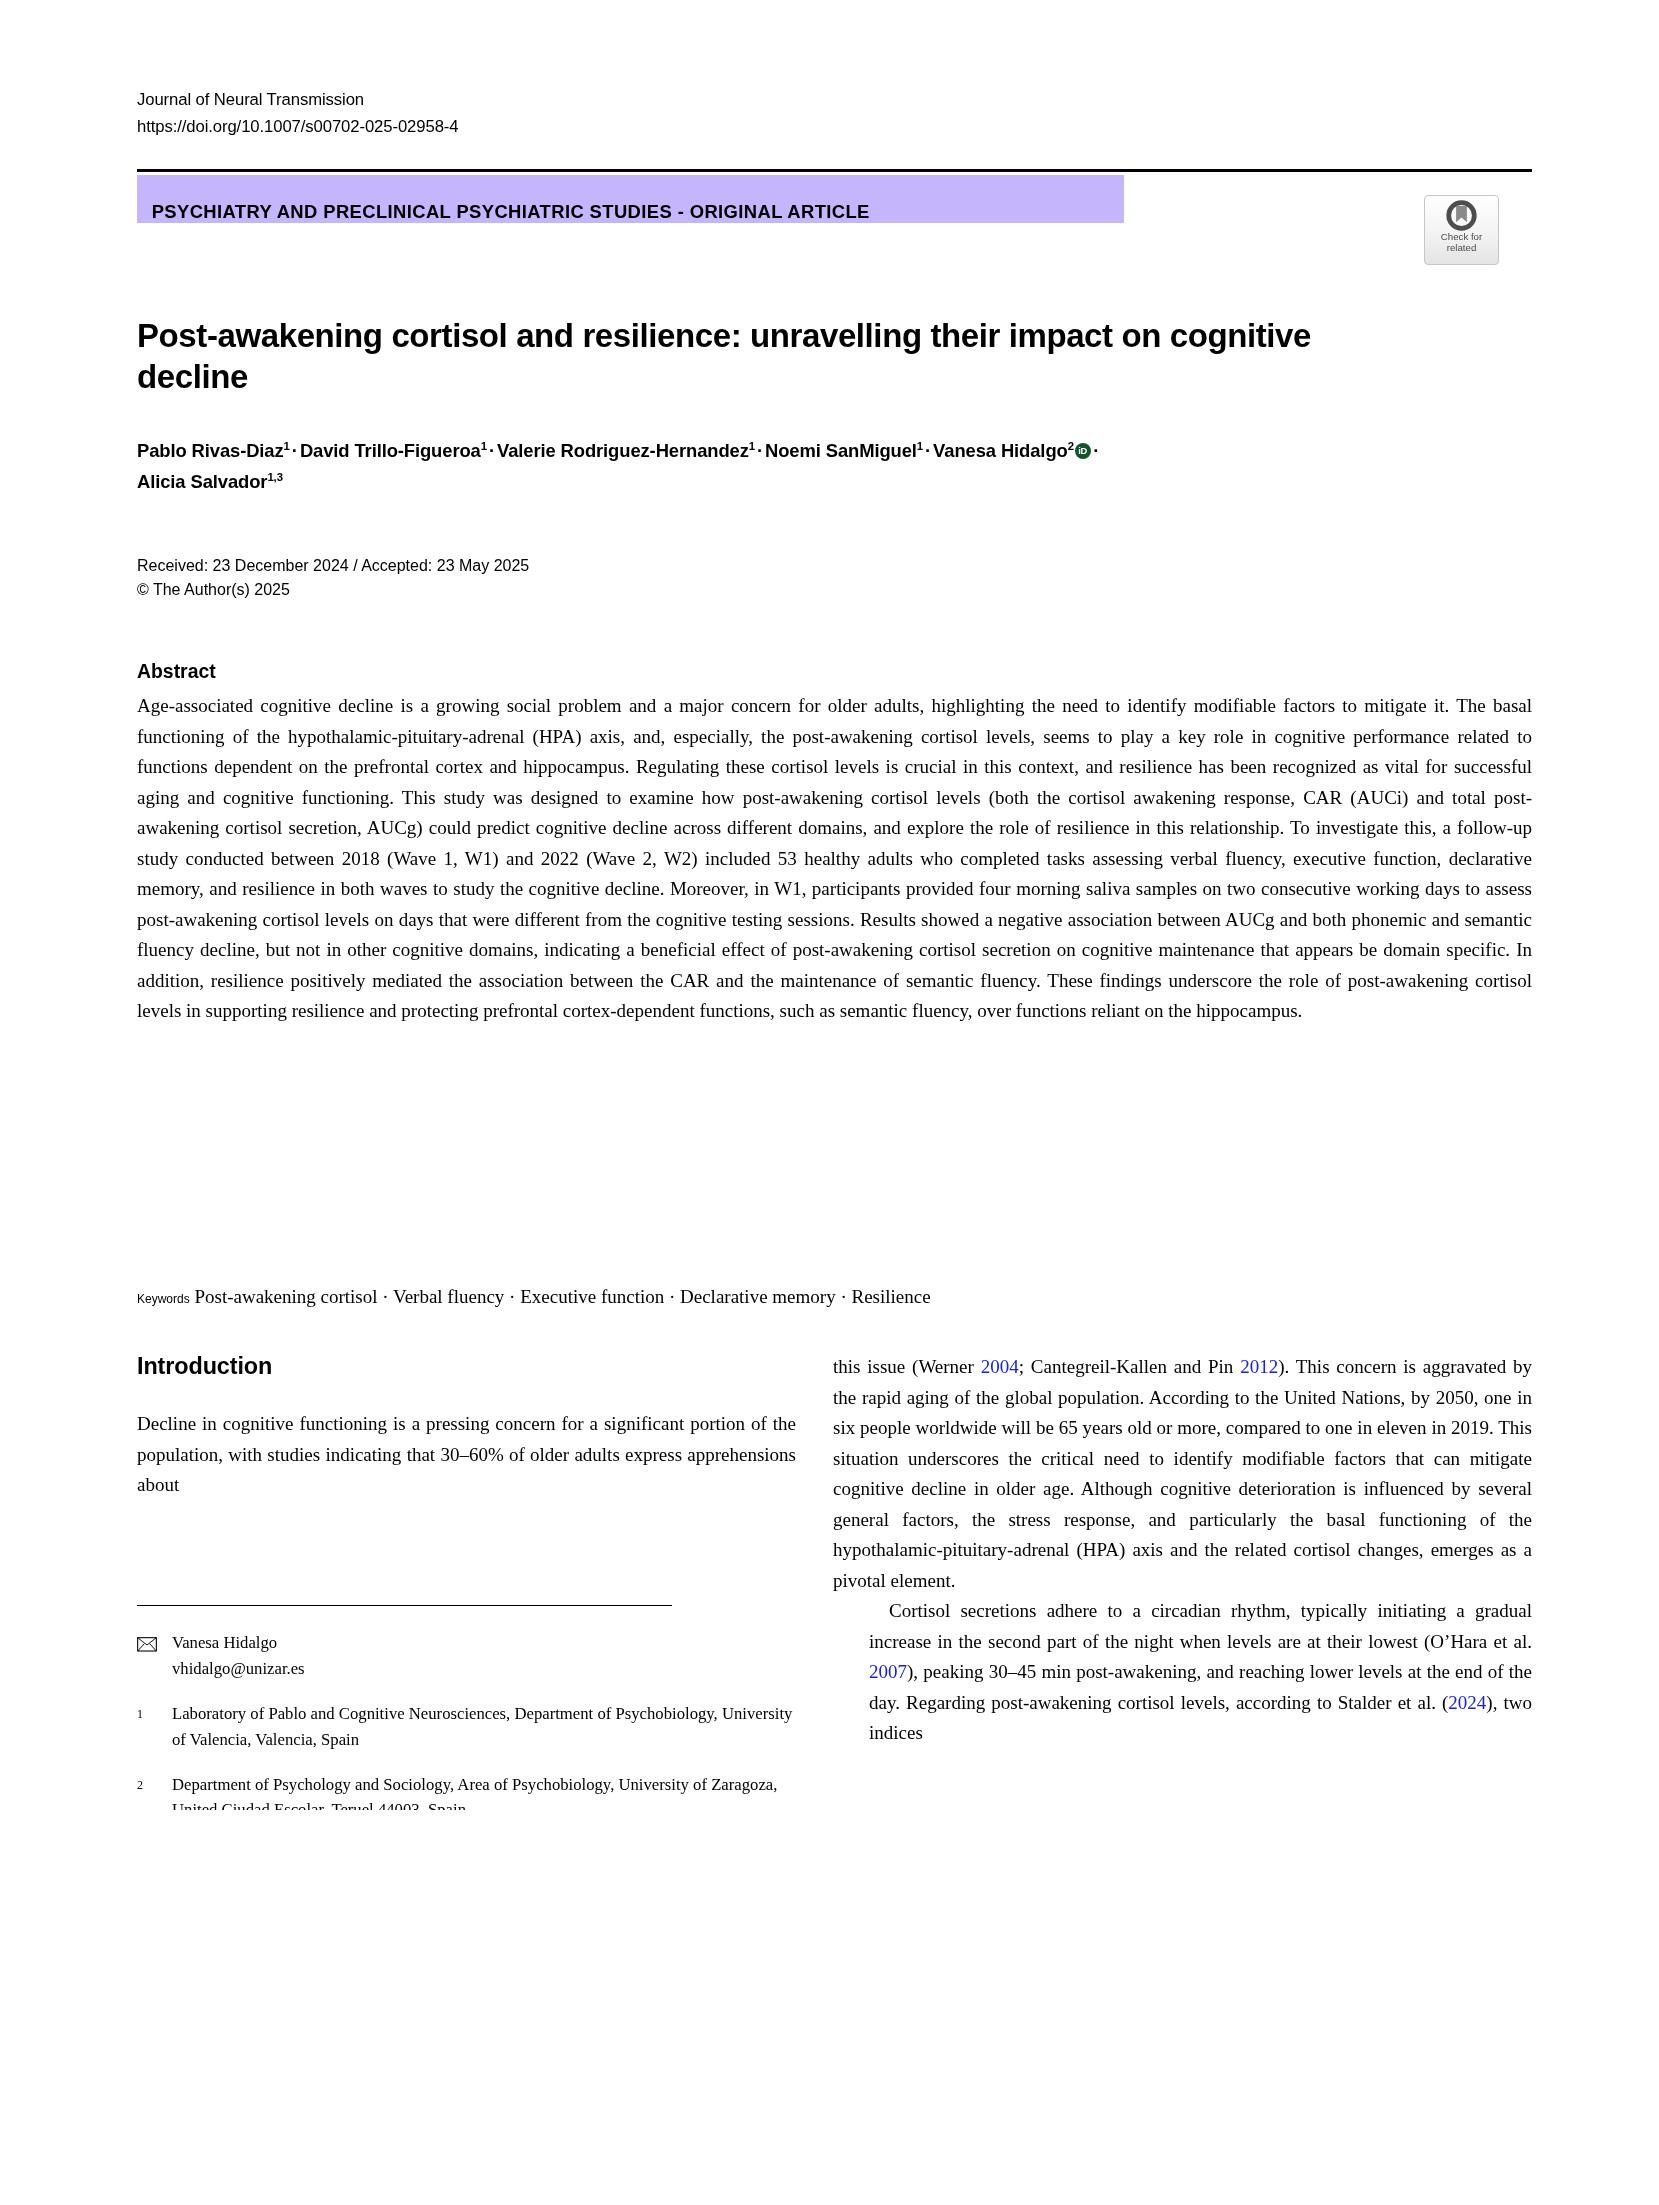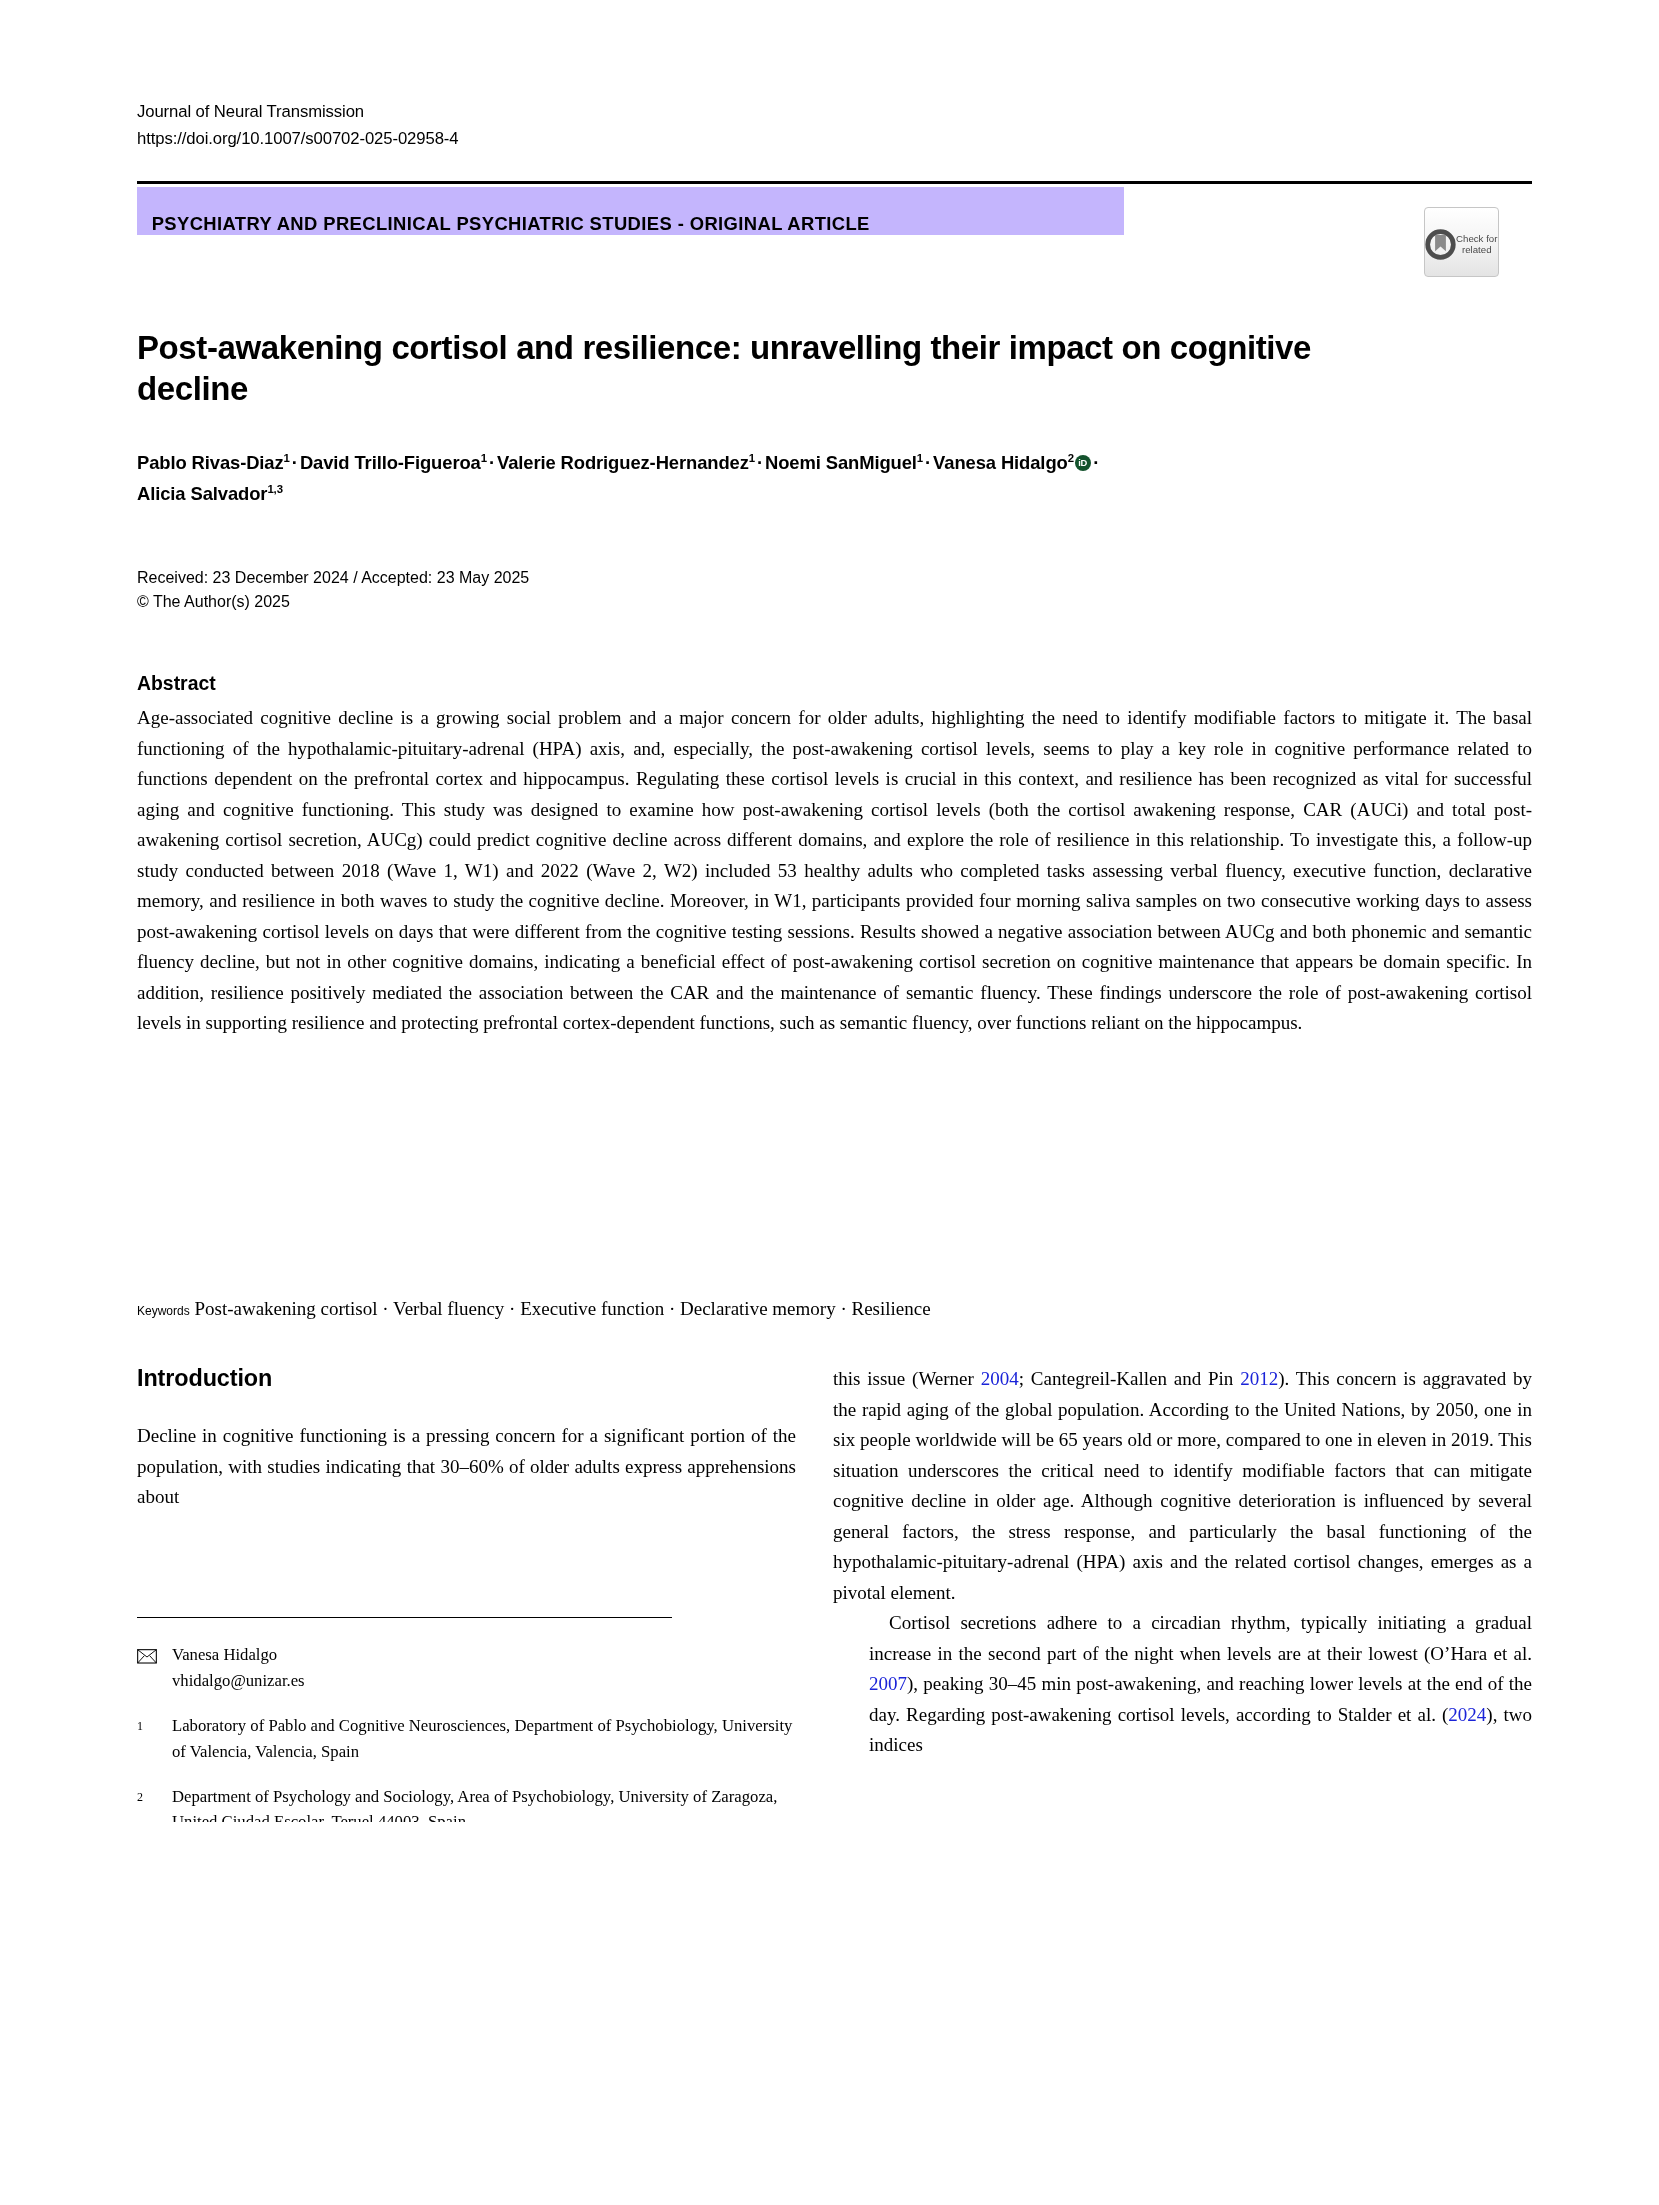--- a/index.html
+++ b/index.html
@@ -11,21 +11,21 @@
     width: 1660px;
     height: 2205px;
     position: relative;
     font-family: "Liberation Serif", serif;
     color: #000000;
     -webkit-font-smoothing: antialiased;
   }
 
   .page {
     position: absolute;
-    left: 0; top: 12px;
+    left: 0; top: 0;
     width: 1660px;
     height: 1810px;
     overflow: hidden;
   }
 
   
   .masthead {
     position: absolute;
     left: 137px;
     top: 86px;
@@ -74,20 +74,21 @@
     position: absolute;
     left: 1424px;
     top: 195px;
     width: 75px;
     height: 70px;
     border: 0.7px solid #c6c6c6;
     border-radius: 4px;
     background: linear-gradient(180deg, #ffffff 0%, #f3f3f3 55%, #e4e4e4 100%);
     box-sizing: border-box;
     display: flex;
+    flex-direction: column;
     align-items: center;
     justify-content: flex-start;
     padding-top: 4px;
   }
   .crossmark .cm-mark {
     width: 31px;
     height: 31px;
     position: relative;
   }
   .crossmark .cm-txt {

